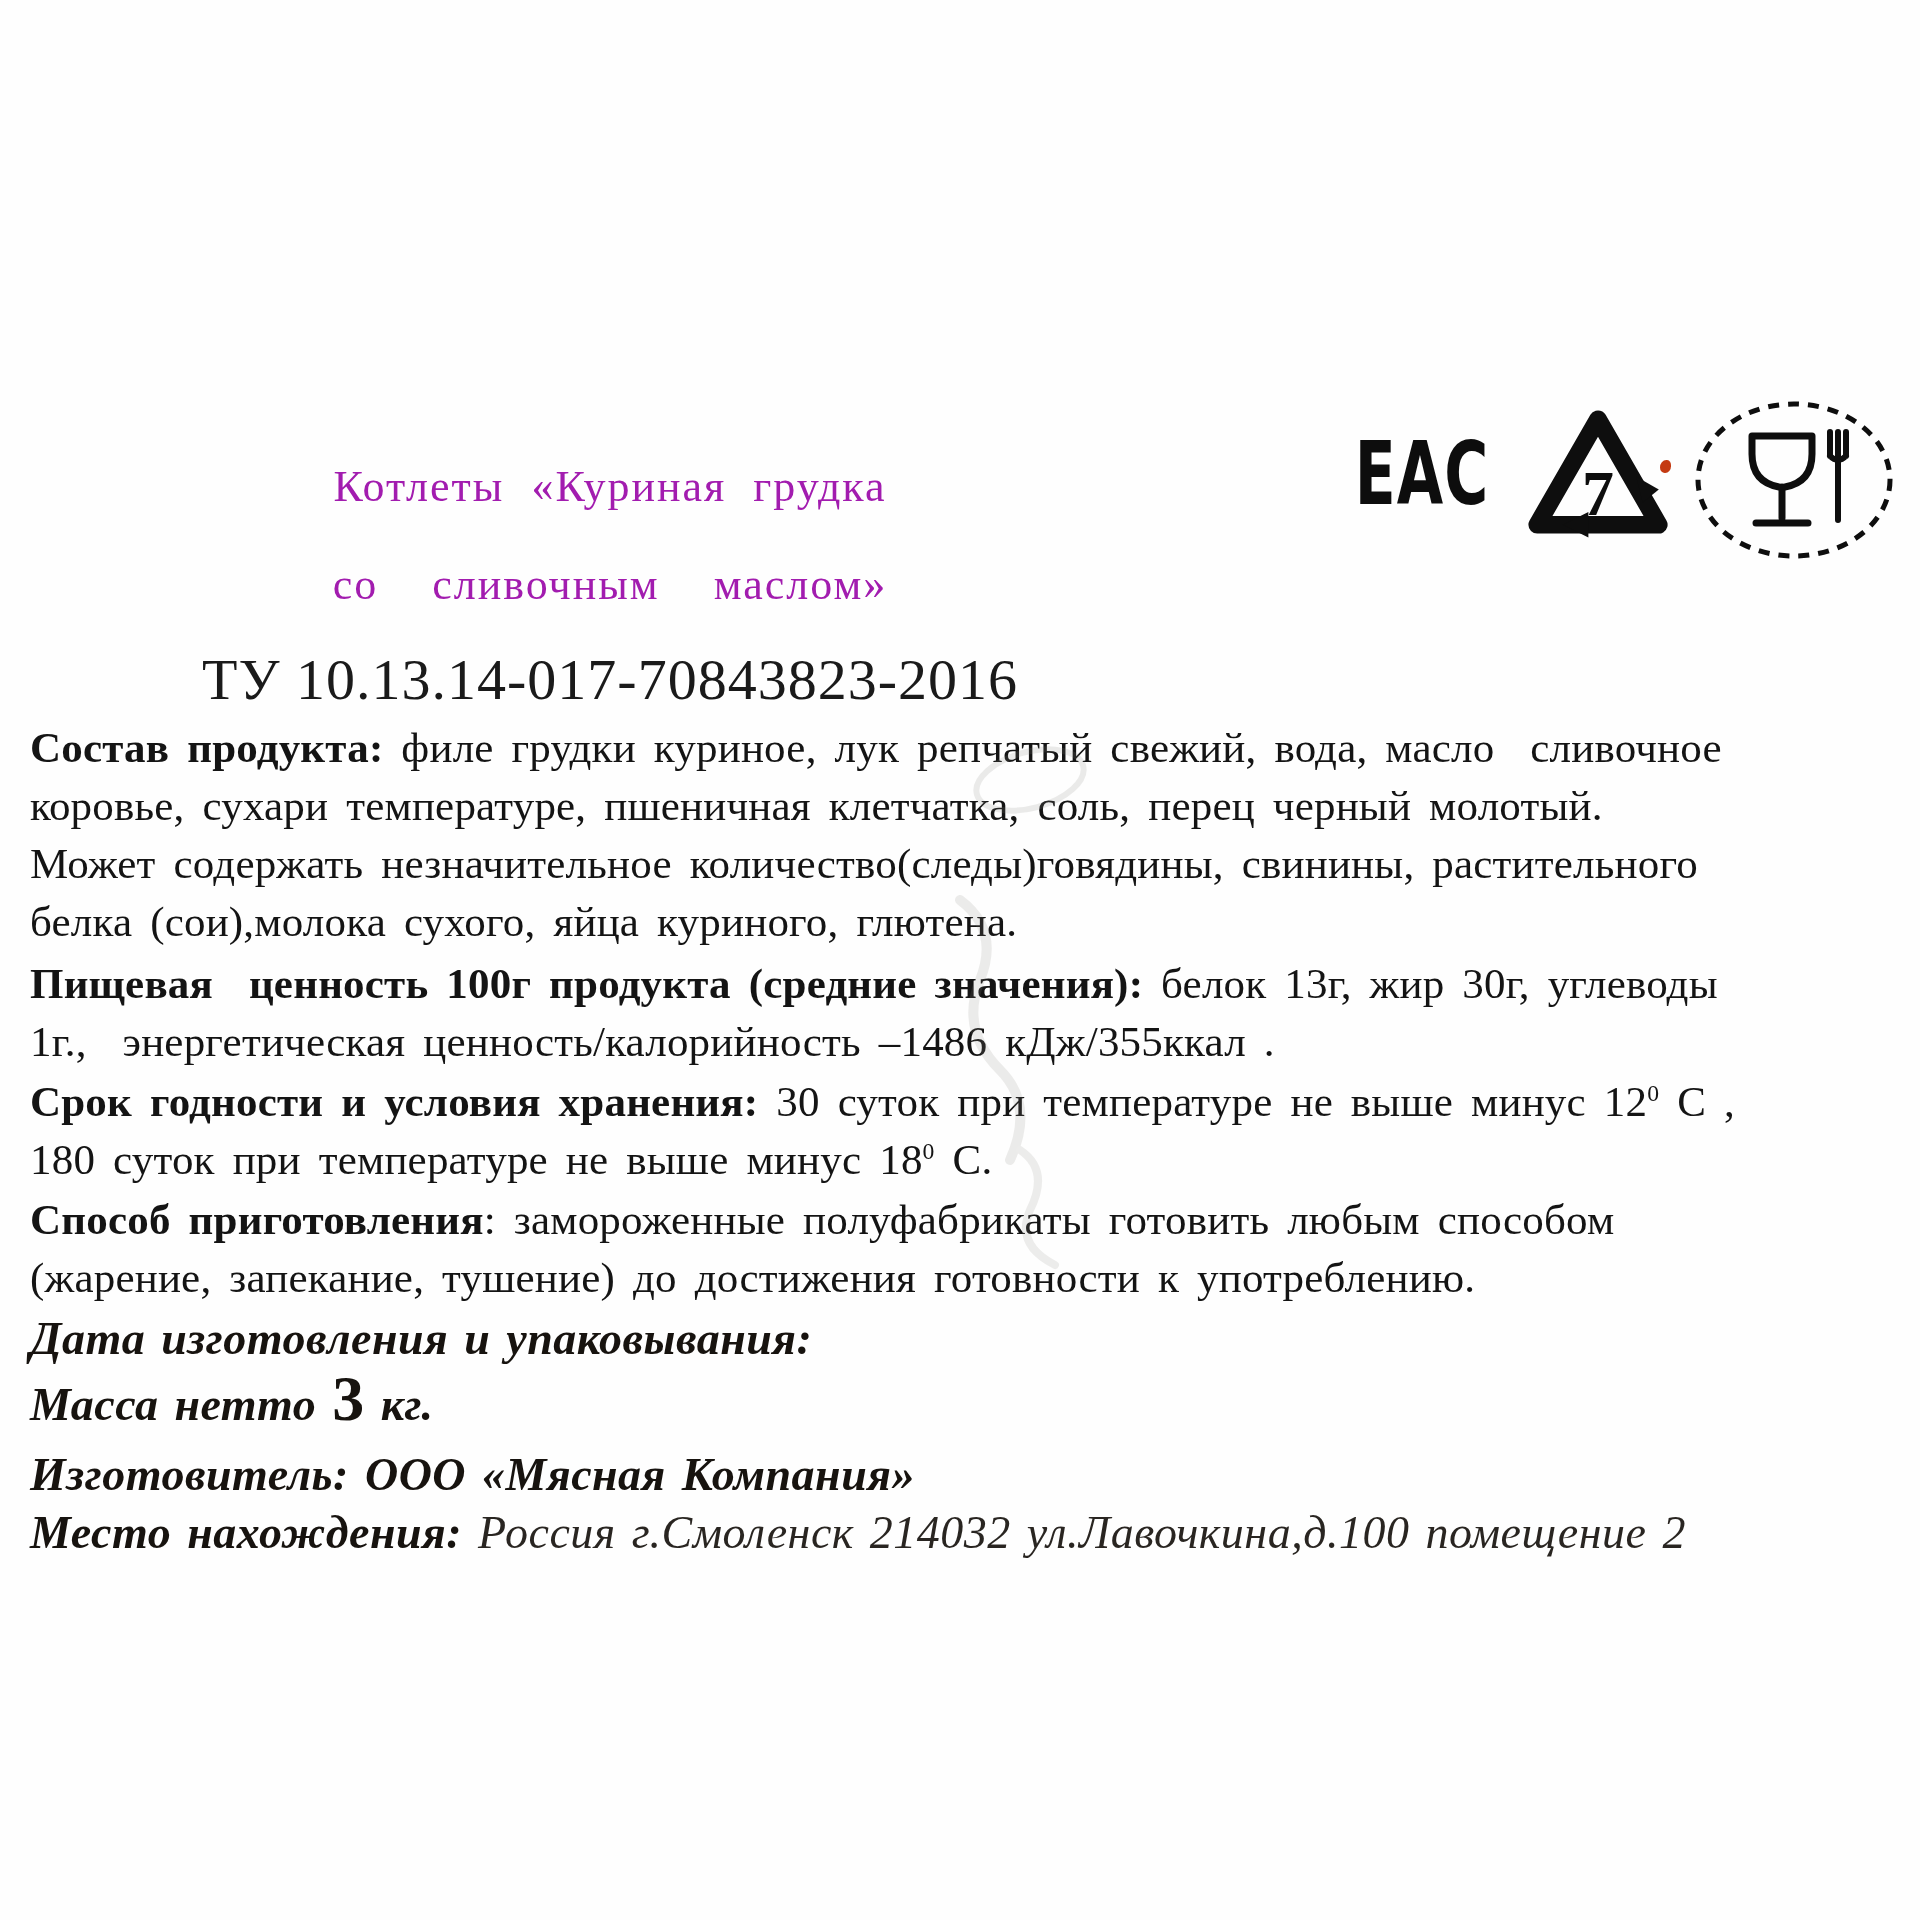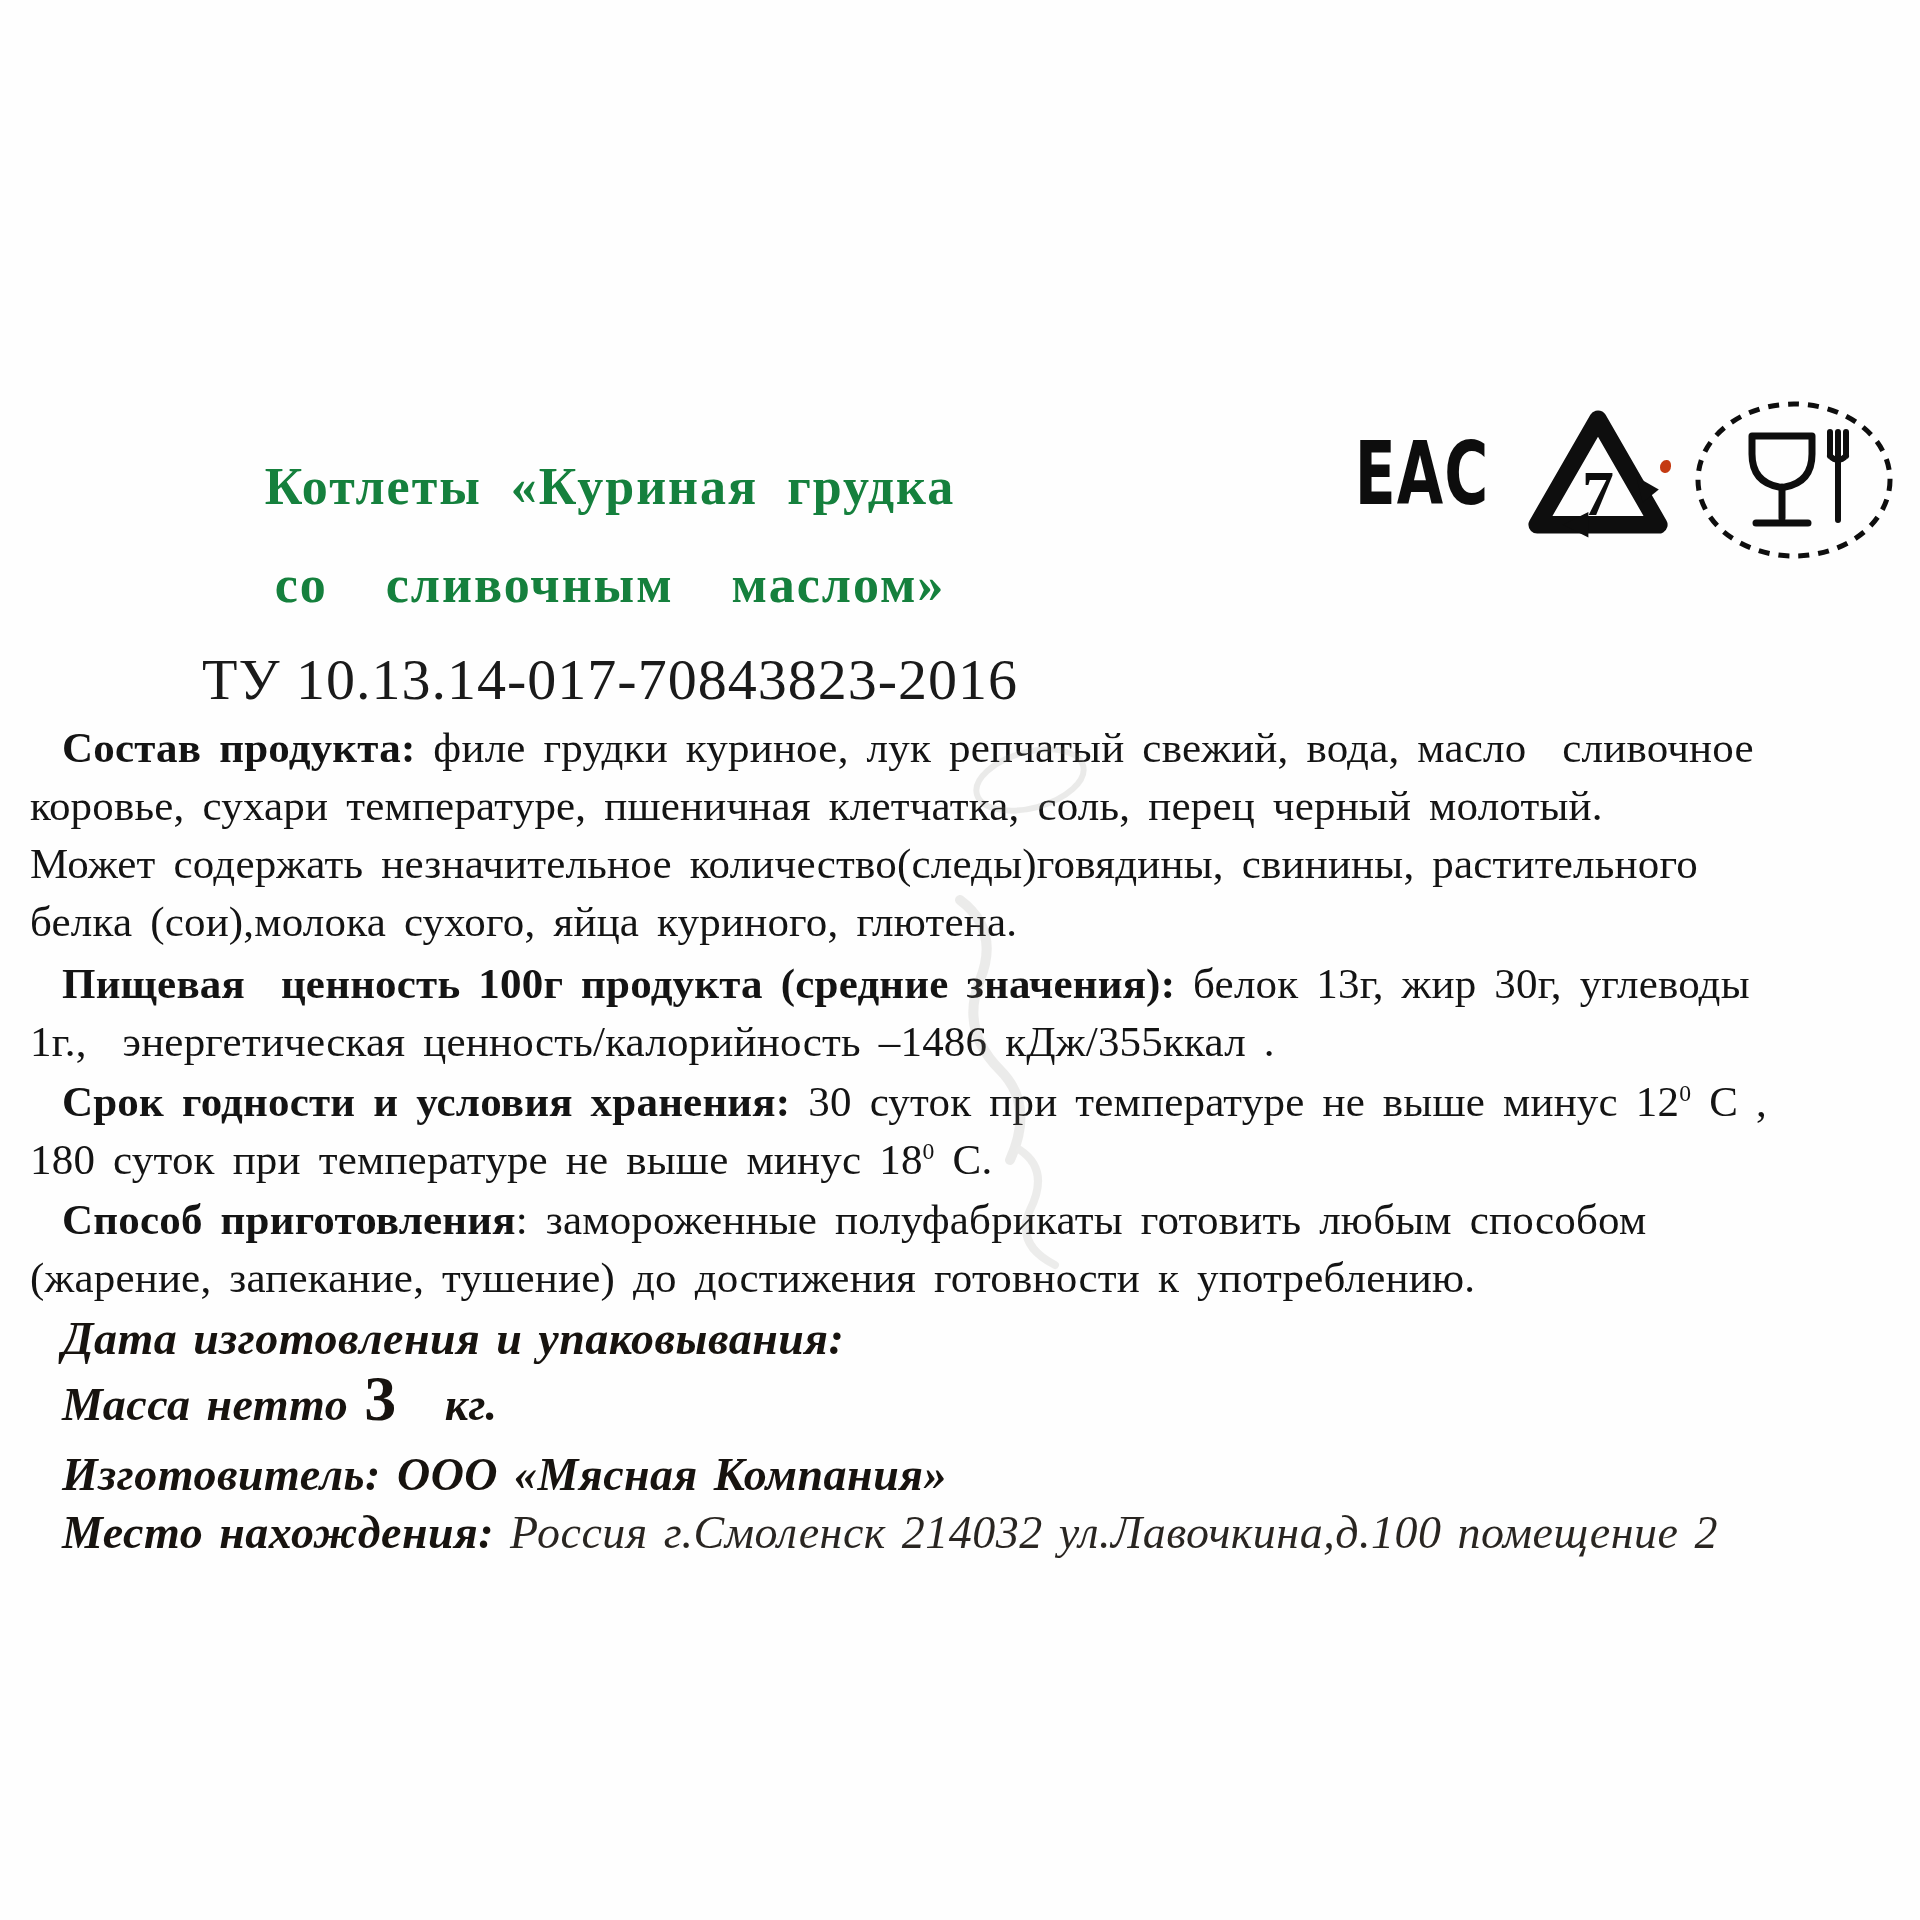--- a/index.html
+++ b/index.html
@@ -10,22 +10,22 @@
     overflow:hidden;
     font-family:"Liberation Serif","DejaVu Serif",serif;
     color:#111;
   }
   
   .title-block{
     position:absolute;left:140px;top:438px;width:940px;
     text-align:center;
   }
   .title-line{
-    font-weight:bold;font-size:52px;line-height:98px;
-    letter-spacing:2px;word-spacing:14px;white-space:pre;color:#15803d;
+    font-weight:normal;font-size:44px;line-height:98px;
+    letter-spacing:2px;word-spacing:14px;white-space:pre;color:#a21caf;
   }
   .tu-line{
     font-size:58px;line-height:80px;font-weight:normal;
     letter-spacing:1px;white-space:pre;color:#1a1a1a;margin-top:6px;
   }
   
   .eac{
     position:absolute;left:1352px;top:428px;width:140px;height:100px;
     font-family:"DejaVu Sans","Liberation Sans",sans-serif;
     font-weight:bold;font-size:60px;line-height:95px;text-align:center;
@@ -35,21 +35,21 @@
   .recycle{position:absolute;left:1518px;top:400px;width:160px;height:160px;}
   .foodsafe{position:absolute;left:1692px;top:398px;width:205px;height:165px;}
   .red-speck{position:absolute;left:1660px;top:460px;width:11px;height:13px;
     background:#c43a12;border-radius:60% 40% 55% 45%;}
   
   .line{
     position:absolute;left:30px;white-space:pre;
     font-size:43px;line-height:52px;color:#141414;
     word-spacing:7px;letter-spacing:0.2px;
   }
-  .b{font-weight:bold;margin-left:32px;}
+  .b{font-weight:bold;}
   .sup{font-size:0.55em;vertical-align:super;line-height:0;}
   
   .f-line{
     position:absolute;left:30px;white-space:pre;
     font-size:46px;line-height:54px;color:#17130f;
     font-style:italic;letter-spacing:0.5px;word-spacing:4px;
   }
   .f-line .b{font-weight:bold;}
   .net-value{font-size:64px;font-weight:bold;font-style:normal;line-height:0;}
   .f-reg{font-weight:normal;opacity:0.92;}

